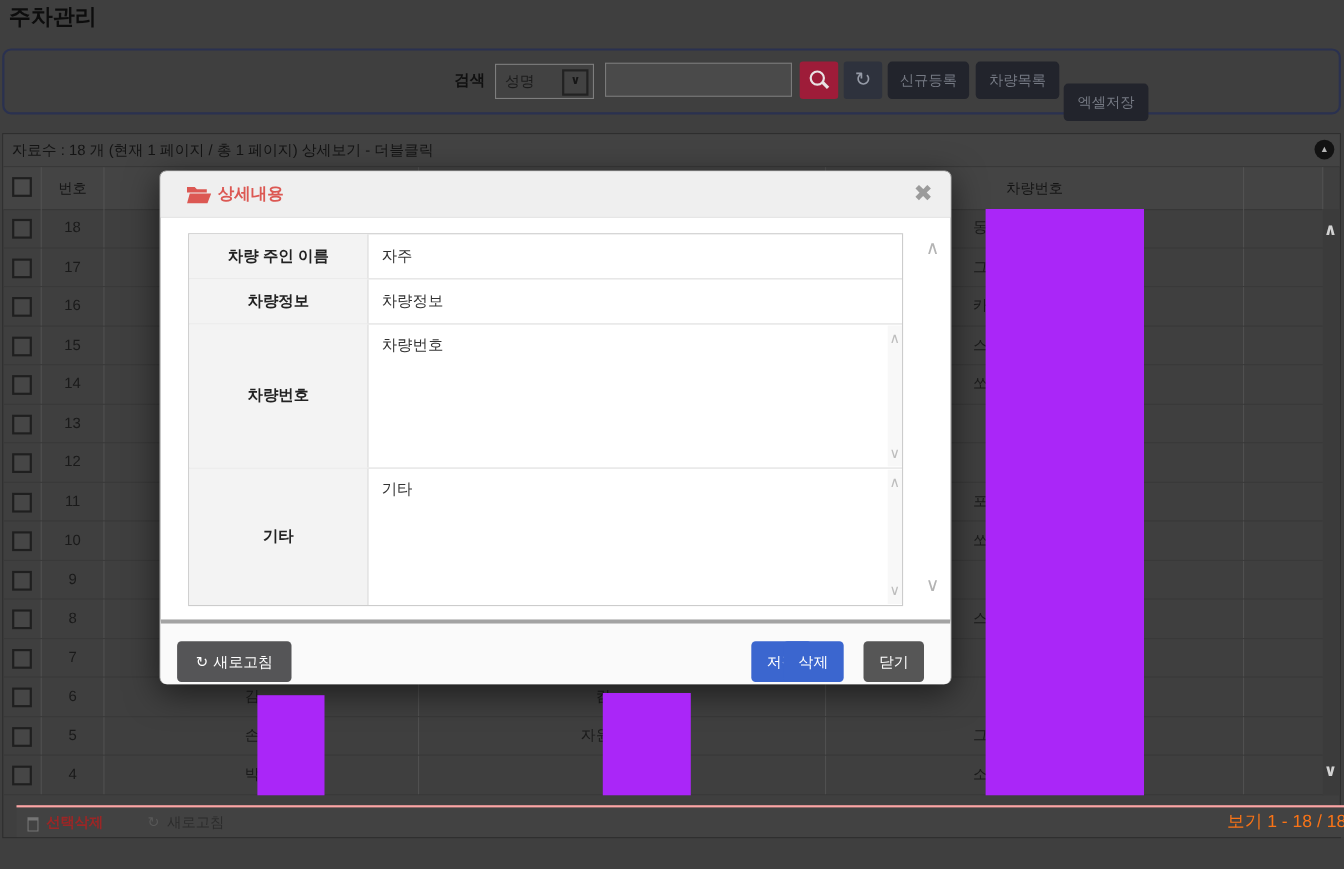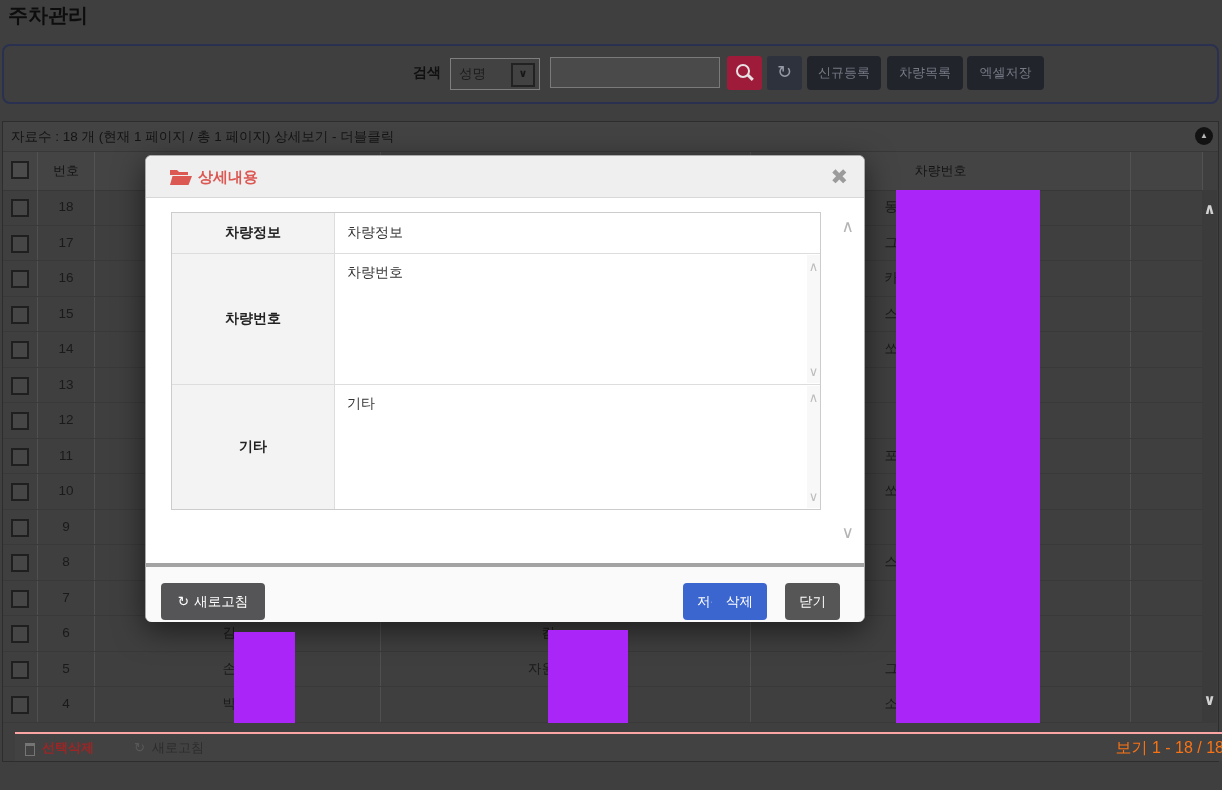--- a/index.html
+++ b/index.html
@@ -15,21 +15,21 @@
   .search-select .sel-text{position:absolute;left:8px;top:0;line-height:29px;font-size:13.5px;color:#1c1c1c;}
   .sel-arrow{position:absolute;right:4px;top:4px;width:20px;height:20px;border:2px solid #222;text-align:center;line-height:17px;font-size:11px;color:#161616;font-weight:bold;}
   .search-input{position:absolute;left:550px;top:57px;width:170px;height:31px;background:#4a4a4a;border:1px solid #7a7a7a;box-sizing:border-box;}
   .btn-search{position:absolute;left:727px;top:56px;width:35px;height:34px;background:#9e1c39;border-radius:3px;}
   .mag{position:absolute;left:9px;top:8px;width:10px;height:10px;border:2px solid #e9e2e4;border-radius:50%;}
   .mag::after{content:"";position:absolute;width:7px;height:2.5px;background:#e9e2e4;transform:rotate(45deg);right:-6px;bottom:-2px;}
   .btn-refresh-top{position:absolute;left:767px;top:56px;width:35px;height:34px;background:#2e323d;border-radius:3px;color:#959aa6;font-size:18px;text-align:center;line-height:33px;}
   .btn-dark{position:absolute;top:56px;height:34px;background:#22242c;border-radius:4px;color:#767a84;font-size:13px;text-align:center;line-height:34px;}
   .btn-new{left:807px;width:74px;}
   .btn-list{left:887px;width:76px;}
-  .btn-excel{left:967px;width:77px;}
+  .btn-excel{left:967px;width:77px;margin-top:20px;}
 
   
   .grid-panel{position:absolute;left:2px;top:121px;width:1217px;height:641px;border:1px solid #2d2d2d;box-sizing:border-box;}
   .grid-infobar{position:absolute;left:0;top:0;width:100%;height:30px;background:#434343;border-bottom:1px solid #383838;box-sizing:border-box;}
   .grid-infobar .info-text{position:absolute;left:8px;top:0;line-height:29px;font-size:13.5px;color:#141414;}
   .panel-toggle{position:absolute;right:5px;top:5px;width:18px;height:18px;border-radius:50%;background:#121212;text-align:center;line-height:18px;font-size:8px;color:#b5b5b5;}
 
   .thead{position:absolute;left:0;top:30px;width:1200px;height:38px;display:grid;grid-template-columns:35px 57px 286px 370px 380px 72px;background:#444444;border-bottom:1px solid #373737;}
   .thead .hcell{position:relative;border-right:1px solid #525252;color:#141414;font-size:13px;text-align:center;line-height:37px;}
   .tbody{position:absolute;left:0;top:68px;width:1200px;height:533px;}
@@ -315,20 +315,24 @@
     <div class="modal-header">
       <svg class="folder-icon" width="22" height="16" viewBox="0 0 22 16">
         <path d="M0 1 h7 l2 2 h9 v3 H0 Z" fill="#dc5853"></path>
         <path d="M2.5 7 H22 l-3.5 9 H0 Z" fill="#dc5853"></path>
       </svg>
       <span class="modal-title">상세내용</span>
       <span class="modal-close">✖</span>
     </div>
 
     <div class="form-box">
+      <div class="form-row h-in">
+        <div class="form-label">차량 주인 이름</div>
+        <div class="form-value">자주</div>
+      </div>
       <div class="form-row h-in">
         <div class="form-label">차량정보</div>
         <div class="form-value">차량정보</div>
       </div>
       <div class="form-row h-ta1">
         <div class="form-label">차량번호</div>
         <div class="form-value">
           <span class="ta-text">차량번호</span>
           <span class="ta-scroll">
             <span class="sc-up">∧</span>

